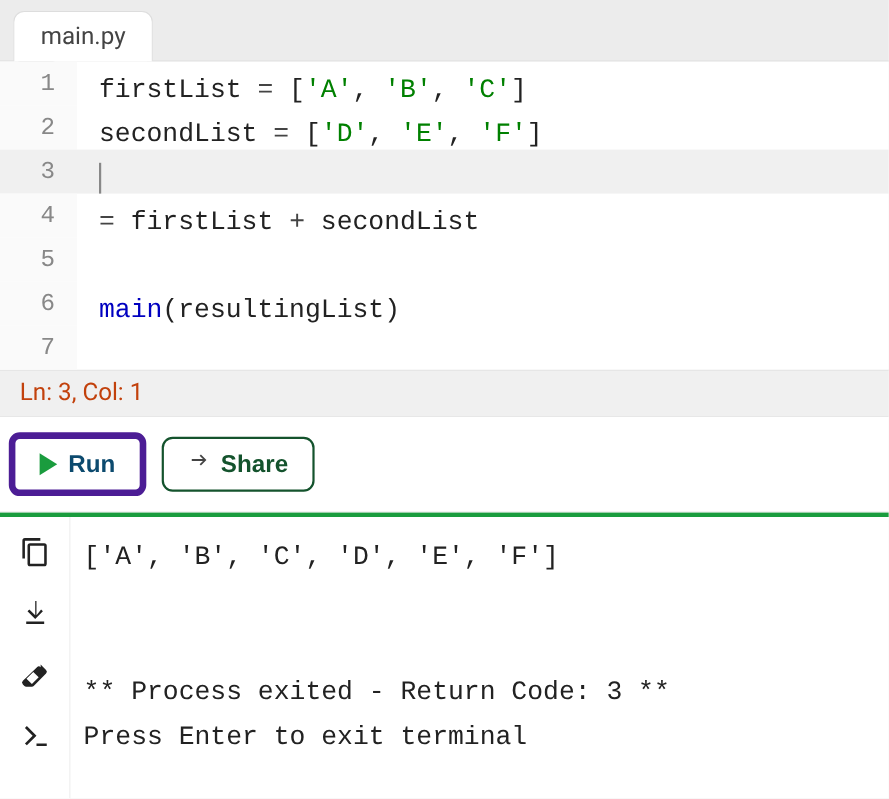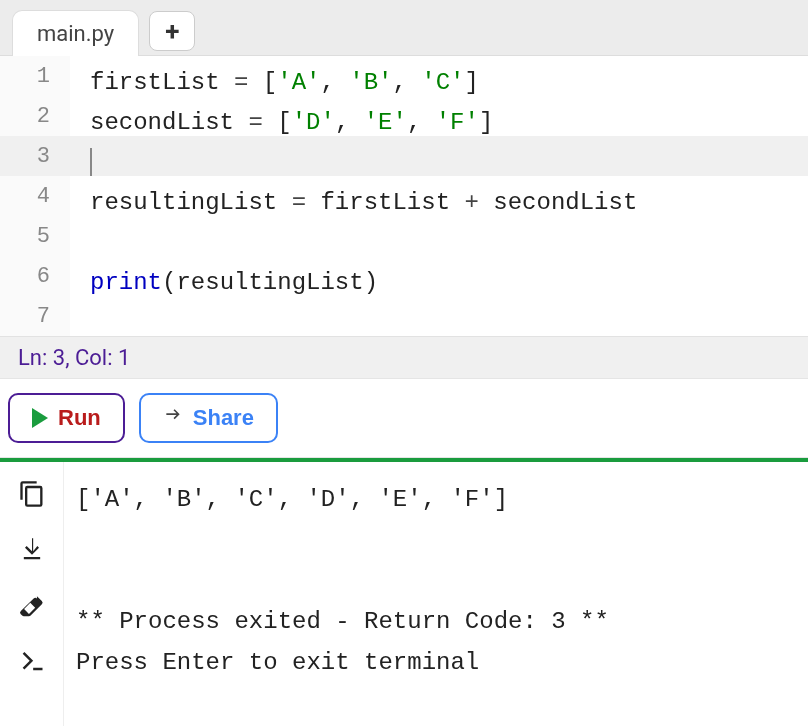--- a/index.html
+++ b/index.html
@@ -7,25 +7,26 @@
     font-family: -apple-system, BlinkMacSystemFont, "Segoe UI", Roboto, sans-serif;
     background: #f5f5f5;
     width: 808px;
     height: 726px;
     overflow: hidden;
     display: flex;
     flex-direction: column;
   }
   .tabs-bar {
     display: flex;
-    align-items: center;
+    align-items: flex-start;
     background: #ececec;
     height: 56px;
     padding-top: 10px;
     border-bottom: 1px solid #ddd;
+    flex-direction: column;
   }
   .tab {
     background: #fff;
     border: 1px solid #ddd;
     border-bottom: none;
     border-top-left-radius: 10px;
     border-top-right-radius: 10px;
     padding: 10px 24px;
     font-size: 22px;
     color: #444;
@@ -92,21 +93,21 @@
   .tok-plain { color: #222; }
   .cursor-bar {
     display: inline-block;
     width: 2px;
     height: 28px;
     background: #888;
     vertical-align: middle;
   }
   .status-bar {
     background: #f0f0f0;
-    color: #4c1d95;
+    color: #c2410c;
     font-size: 22px;
     padding: 8px 18px;
     border-top: 1px solid #e2e2e2;
   }
   .toolbar {
     display: flex;
     align-items: center;
     gap: 14px;
     padding: 14px 8px;
     background: #fff;
@@ -118,26 +119,26 @@
     align-items: center;
     gap: 10px;
     border-radius: 10px;
     padding: 10px 22px;
     font-size: 22px;
     font-weight: 700;
     cursor: pointer;
     background: #fff;
   }
   .btn-run {
-    border: 2px solid #4c1d95;
-    color: #b91c1c;
+    border: 6px solid #4c1d95;
+    color: #0c4a6e;
   }
   .btn-share {
-    border: 2px solid #3b82f6;
-    color: #3b82f6;
+    border: 2px solid #14532d;
+    color: #14532d;
     text-align: center;
   }
   .play-icon {
     width: 0; height: 0;
     border-left: 16px solid #1a9c3e;
     border-top: 10px solid transparent;
     border-bottom: 10px solid transparent;
   }
   .share-icon svg { width: 20px; height: 20px; }
   .cli-input {
@@ -199,29 +200,29 @@
     <div class="line">
       <div class="gutter">2</div>
       <div class="code"><span class="tok-plain">secondList </span><span class="tok-op">=</span><span class="tok-plain"> [</span><span class="tok-str">'D'</span><span class="tok-plain">, </span><span class="tok-str">'E'</span><span class="tok-plain">, </span><span class="tok-str">'F'</span><span class="tok-plain">]</span></div>
     </div>
     <div class="line current">
       <div class="gutter">3</div>
       <div class="code"><span class="cursor-bar"></span></div>
     </div>
     <div class="line">
       <div class="gutter">4</div>
-      <div class="code"><span class="tok-plain">resultingList </span><span class="tok-op">=</span><span class="tok-plain"> firstList </span><span class="tok-op">+</span><span class="tok-plain"> secondList</span></div>
+      <div class="code"><span class="tok-op">=</span><span class="tok-plain"> firstList </span><span class="tok-op">+</span><span class="tok-plain"> secondList</span></div>
     </div>
     <div class="line">
       <div class="gutter">5</div>
       <div class="code"></div>
     </div>
     <div class="line">
       <div class="gutter">6</div>
-      <div class="code"><span class="tok-builtin">print</span><span class="tok-plain">(resultingList)</span></div>
+      <div class="code"><span class="tok-builtin">main</span><span class="tok-plain">(resultingList)</span></div>
     </div>
     <div class="line">
       <div class="gutter">7</div>
       <div class="code"></div>
     </div>
   </div>
 
 <div class="status-bar">Ln: 3,  Col: 1</div>
 
 <div class="toolbar">

